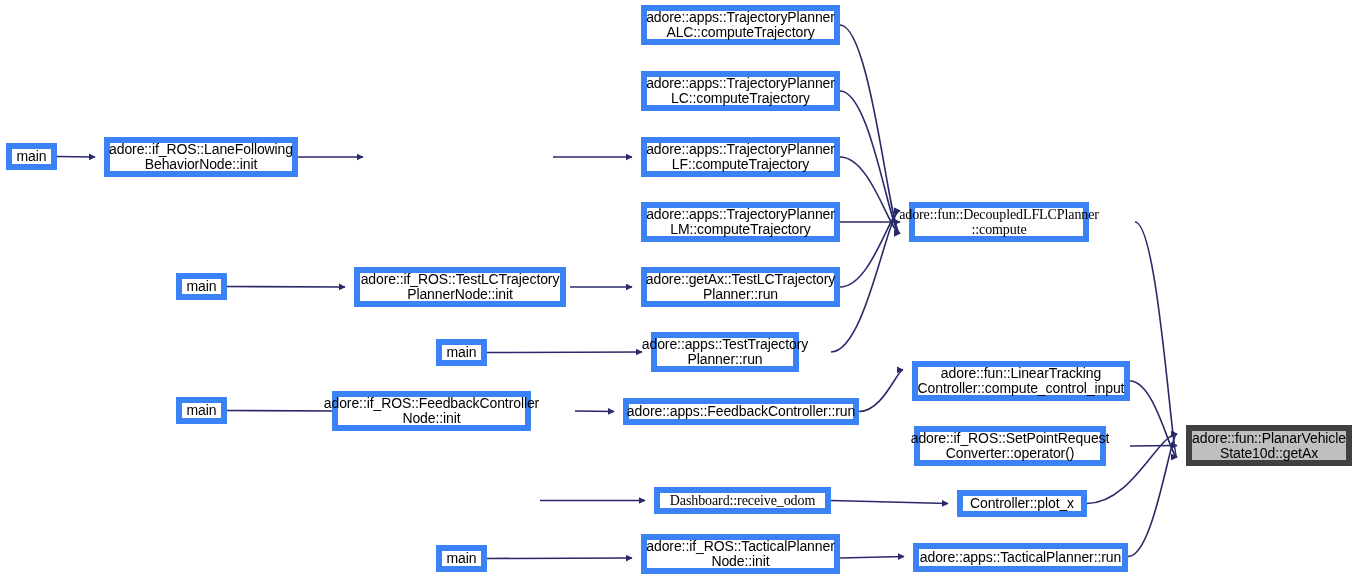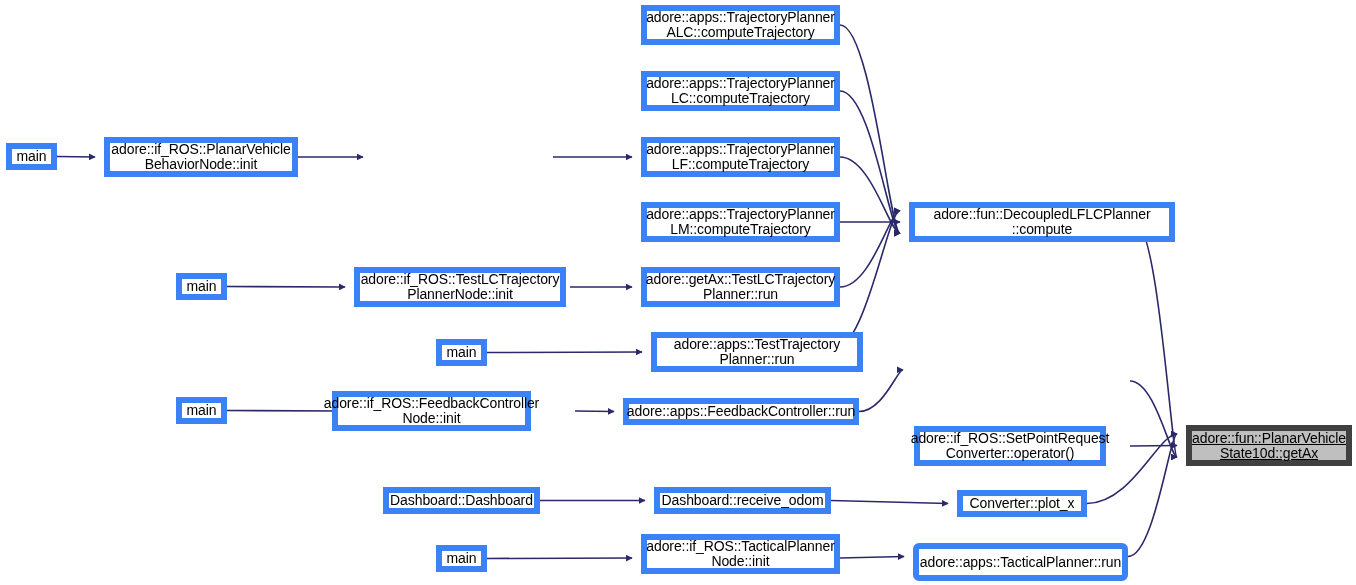--- a/index.html
+++ b/index.html
@@ -36,21 +36,20 @@
     text-align: center;
     font-size: 14px;
     line-height: 15px;
     letter-spacing: -0.1px;
     white-space: pre-line;
     z-index: 2;
   }
   .node.hl {
     background: #bfbfbf;
     border-color: #404040;
-    text-decoration: underline;
   }
 </style>
 </head>
 <body>
 
 <div id="canvas">
   <svg id="edges" viewBox="0 0 1356 585" xmlns="http://www.w3.org/2000/svg">
       <defs>
         <marker id="arrow" viewBox="0 0 10 10" refX="9" refY="5" markerWidth="7" markerHeight="7" orient="auto-start-reverse" markerUnits="userSpaceOnUse">
           <path d="M 0 0 L 10 5 L 0 10 z" fill="#2a2a6a"></path>
@@ -75,48 +74,49 @@
       <path d="M 1130 381 C 1155.2 381, 1170.32 456.98, 1177 456.98" fill="none" stroke="#2a2a6a" stroke-width="1.6" marker-end="url(#arrow)"></path>
       <path d="M 1130 446 L 1177 445.5" fill="none" stroke="#2a2a6a" stroke-width="1.6" marker-end="url(#arrow)"></path>
       <path d="M 540 500.5 L 645 500.5" fill="none" stroke="#2a2a6a" stroke-width="1.6" marker-end="url(#arrow)"></path>
       <path d="M 831 500.5 L 948 503.5" fill="none" stroke="#2a2a6a" stroke-width="1.6" marker-end="url(#arrow)"></path>
       <path d="M 1087 503.5 C 1131.55 503.5, 1158.28 434.02, 1177 434.02" fill="none" stroke="#2a2a6a" stroke-width="1.6" marker-end="url(#arrow)"></path>
       <path d="M 487 558.5 L 632 558" fill="none" stroke="#2a2a6a" stroke-width="1.6" marker-end="url(#arrow)"></path>
       <path d="M 840 558 L 904 556.5" fill="none" stroke="#2a2a6a" stroke-width="1.6" marker-end="url(#arrow)"></path>
       <path d="M 1128 556.5 C 1154.1 556.5, 1169.76 434.02, 1177 434.02" fill="none" stroke="#2a2a6a" stroke-width="1.6" marker-end="url(#arrow)"></path>
     </svg>
 <div class="node" style="left: 6px; top: 143px; width: 51px; height: 27px;">main</div>
-    <div class="node" style="left: 104px; top: 137px; width: 194px; height: 40px;">adore::if_ROS::PlanarVehicle
+    <div class="node" style="left: 104px; top: 137px; width: 194px; height: 40px;">adore::if_ROS::LaneFollowing
 BehaviorNode::init</div>
     <div class="node" style="left: 641px; top: 5px; width: 199px; height: 40px;">adore::apps::TrajectoryPlanner
 ALC::computeTrajectory</div>
     <div class="node" style="left: 641px; top: 71px; width: 199px; height: 40px;">adore::apps::TrajectoryPlanner
 LC::computeTrajectory</div>
     <div class="node" style="left: 641px; top: 137px; width: 199px; height: 40px;">adore::apps::TrajectoryPlanner
 LF::computeTrajectory</div>
     <div class="node" style="left: 641px; top: 202px; width: 199px; height: 40px;">adore::apps::TrajectoryPlanner
 LM::computeTrajectory</div>
-    <div class="node" style="left: 909px; top: 202px; width: 266px; height: 40px;">adore::fun::DecoupledLFLCPlanner
+    <div class="node" style="left: 909px; top: 202px; width: 180px; height: 40px; font-family: Liberation Serif, serif;">adore::fun::DecoupledLFLCPlanner
 ::compute</div>
     <div class="node" style="left: 176px; top: 273px; width: 51px; height: 27px;">main</div>
     <div class="node" style="left: 354px; top: 267px; width: 212px; height: 40px;">adore::if_ROS::TestLCTrajectory
 PlannerNode::init</div>
     <div class="node" style="left: 641px; top: 267px; width: 199px; height: 40px;">adore::getAx::TestLCTrajectory
 Planner::run</div>
     <div class="node" style="left: 436px; top: 339px; width: 51px; height: 27px;">main</div>
-    <div class="node" style="left: 651px; top: 332px; width: 212px; height: 40px;">adore::apps::TestTrajectory
+    <div class="node" style="left: 651px; top: 332px; width: 148px; height: 40px;">adore::apps::TestTrajectory
 Planner::run</div>
     <div class="node" style="left: 176px; top: 397px; width: 51px; height: 27px;">main</div>
     <div class="node" style="left: 332px; top: 391px; width: 199px; height: 40px;">adore::if_ROS::FeedbackController
 Node::init</div>
     <div class="node" style="left: 623px; top: 398px; width: 236px; height: 27px;">adore::apps::FeedbackController::run</div>
+    <div class="node" style="left: 912px; top: 361px; width: 218px; height: 40px;">adore::fun::LinearTracking
+Controller::compute_control_input</div>
     <div class="node" style="left: 914px; top: 426px; width: 192px; height: 40px;">adore::if_ROS::SetPointRequest
 Converter::operator()</div>
     <div class="node hl" style="left: 1186px; top: 425px; width: 166px; height: 41px;">adore::fun::PlanarVehicle
 State10d::getAx</div>
-    <div class="node" style="left: 383px; top: 487px; width: 157px; height: 27px;">Dashboard::Dashboard</div>
-    <div class="node" style="left: 654px; top: 487px; width: 177px; height: 27px;">Dashboard::receive_odom</div>
-    <div class="node" style="left: 957px; top: 490px; width: 130px; height: 27px;">Converter::plot_x</div>
+    <div class="node" style="left: 654px; top: 487px; width: 177px; height: 27px; font-family: Liberation Serif, serif;">Dashboard::receive_odom</div>
+    <div class="node" style="left: 957px; top: 490px; width: 130px; height: 27px;">Controller::plot_x</div>
     <div class="node" style="left: 436px; top: 545px; width: 51px; height: 27px;">main</div>
     <div class="node" style="left: 641px; top: 534px; width: 199px; height: 40px;">adore::if_ROS::TacticalPlanner
 Node::init</div>
-    <div class="node" style="left: 913px; top: 543px; width: 215px; height: 38px; border-radius: 6px;">adore::apps::TacticalPlanner::run</div>
+    <div class="node" style="left: 913px; top: 543px; width: 215px; height: 29px;">adore::apps::TacticalPlanner::run</div>
   </div>
 
 </body></html>

